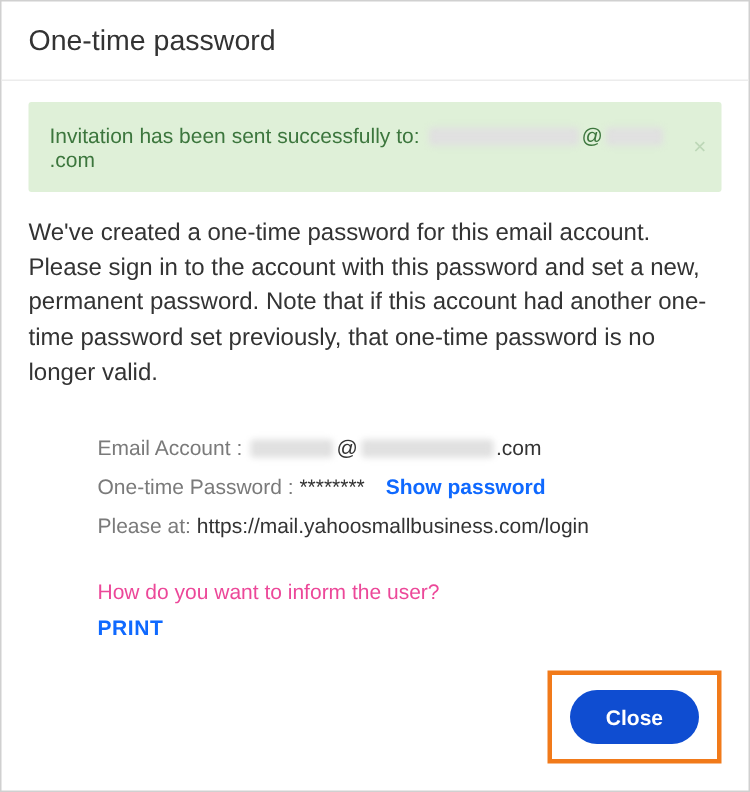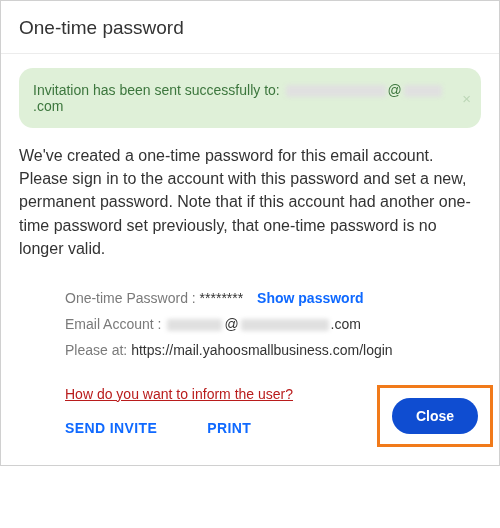--- a/index.html
+++ b/index.html
@@ -8,21 +8,21 @@
     font-family: -apple-system, BlinkMacSystemFont, "Segoe UI", Arial, sans-serif;
     font-size: 14px;
     color: #333;
     background: #fff;
     width: 500px;
     height: 528px;
   }
   .modal {
     border: 1px solid #d0d0d0;
     width: 500px;
-    height: 466px;
+    height: 528px;
     position: relative;
     background: #fff;
   }
   .modal-header {
     padding: 16px 18px 14px 18px;
     border-bottom: 1px solid #ececec;
   }
   .modal-title {
     font-size: 19px;
     font-weight: 400;
@@ -31,21 +31,21 @@
   .modal-body {
     padding: 14px 18px 0 18px;
   }
   .alert-success {
     background: #dff0d8;
     color: #3c763d;
     padding: 14px 14px;
     font-size: 14px;
     position: relative;
     margin-bottom: 16px;
-    border-radius: 14px;
+    border-radius: 2px;
   }
   .alert-close {
     position: absolute;
     right: 10px;
     top: 50%;
     transform: translateY(-50%);
     color: #a7c7a2;
     font-size: 15px;
     line-height: 1;
     cursor: pointer;
@@ -84,40 +84,39 @@
     color: #333;
   }
   .show-pw {
     color: #0f69ff;
     font-weight: 600;
     margin-left: 10px;
     cursor: pointer;
   }
   .inform-q {
     margin-top: 28px;
-    margin-bottom: 18px;
-    color: #b91c1c;
-    text-decoration: underline;
+    margin-bottom: 8px;
+    color: #ec4899;
   }
   .action-links {
     display: flex;
     gap: 50px;
   }
   .action-link {
     color: #0f69ff;
     font-weight: 700;
     letter-spacing: 0.4px;
     font-size: 14px;
     cursor: pointer;
     text-transform: uppercase;
   }
   .footer {
     position: absolute;
     bottom: 18px;
-    right: 6px;
+    right: 18px;
   }
   .highlight-box {
     border: 3px solid #f17a1a;
     padding: 10px 12px;
     display: inline-block;
   }
   .btn-primary {
     background: #0f4dd1;
     color: #fff;
     font-weight: 700;
@@ -142,36 +141,35 @@
     <div class="alert-success">
       <span>Invitation has been sent successfully to: </span><span class="redact red-100"></span><span>@</span><span class="redact red-38"></span><span>.com</span>
       <span class="alert-close">×</span>
     </div>
 
     <div class="body-text">We've created a one-time password for this email account. Please sign in to the account with this password and set a new, permanent password. Note that if this account had   another one-time password set previously, that one-time password is no longer valid.</div>
 
     <div class="details">
 
       <div class="detail-row">
-        <span class="label">One-time Password : </span><span class="value">********</span>
-        <span class="show-pw">Show password</span>
+        <span class="label">Email Account : </span><span class="redact red-55"></span><span class="value">@</span><span class="redact red-88"></span><span class="value">.com</span>
       </div>
 
       <div class="detail-row">
-        <span class="label">Email Account : </span><span class="redact red-55"></span><span class="value">@</span><span class="redact red-88"></span><span class="value">.com</span>
+        <span class="label">One-time Password : </span><span class="value">********</span>
+        <span class="show-pw">Show password</span>
       </div>
 
       <div class="detail-row">
         <span class="label">Please at: </span><span class="value">https://mail.yahoosmallbusiness.com/login</span>
       </div>
 
       <div class="inform-q">How do you want to inform the user?</div>
 
       <div class="action-links">
-        <span class="action-link">SEND INVITE</span>
         <span class="action-link">PRINT</span>
       </div>
 
     </div>
 
   </div>
 
   <div class="footer">
     <div class="highlight-box">
       <button class="btn-primary">Close</button>

